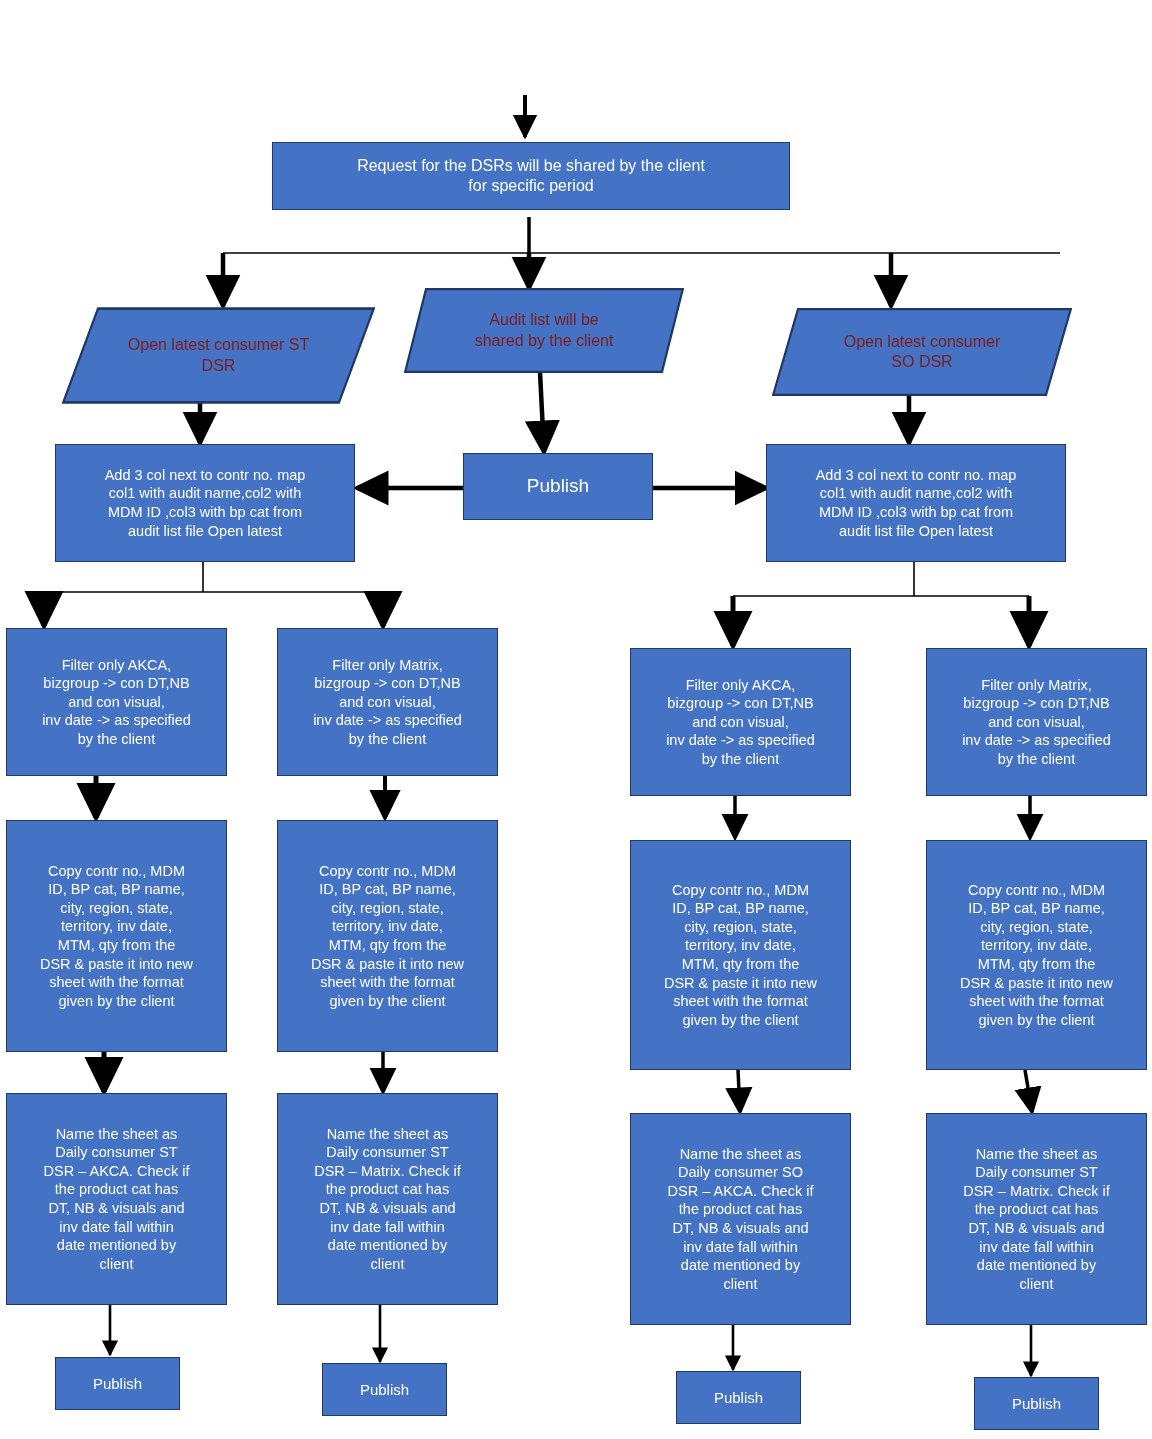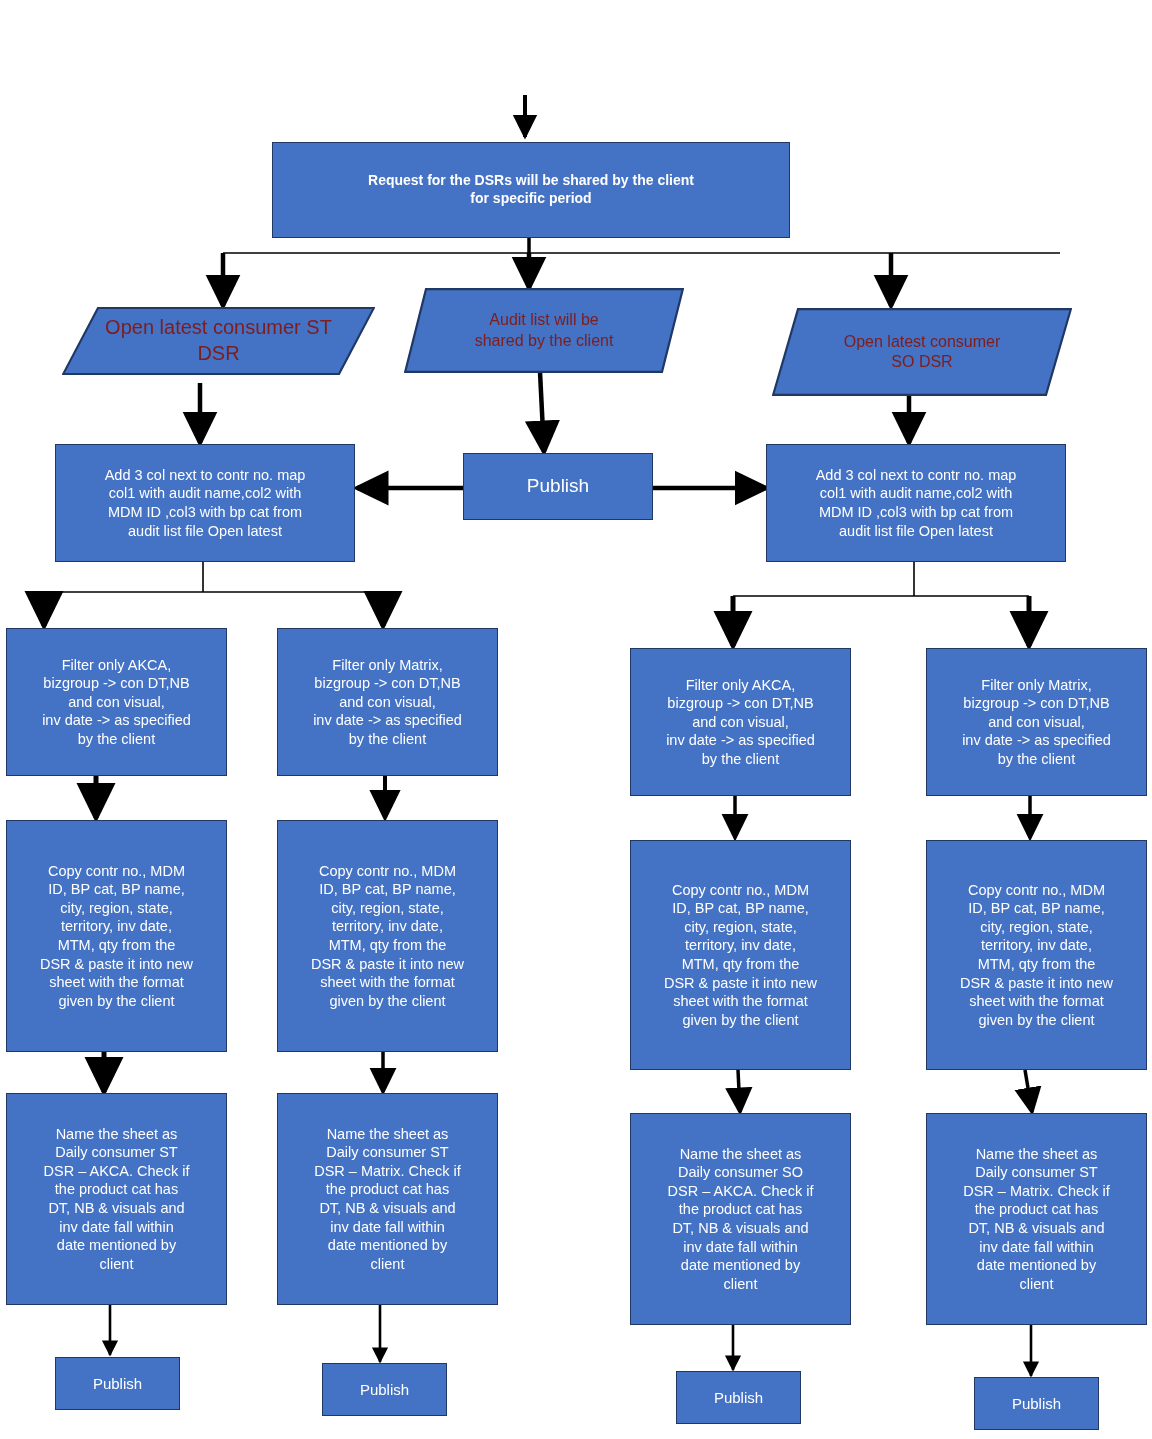--- a/index.html
+++ b/index.html
@@ -119,24 +119,24 @@
     <line x1="738" y1="1070" x2="740" y2="1112" stroke="#000000" stroke-width="3.5" marker-end="url(#ahs)"></line>
     <line x1="1025" y1="1070" x2="1032" y2="1112" stroke="#000000" stroke-width="3.5" marker-end="url(#ahs)"></line>
 
     <line x1="110" y1="1305" x2="110" y2="1355" stroke="#000000" stroke-width="2.6" marker-end="url(#ah)"></line>
     <line x1="380" y1="1305" x2="380" y2="1362" stroke="#000000" stroke-width="2.6" marker-end="url(#ah)"></line>
     <line x1="733" y1="1325" x2="733" y2="1370" stroke="#000000" stroke-width="2.6" marker-end="url(#ah)"></line>
     <line x1="1031" y1="1325" x2="1031" y2="1376" stroke="#000000" stroke-width="2.6" marker-end="url(#ah)"></line>
   </svg>
 
 
-  <div class="node" style="left:272px; top:142px; width:518px; height:96px; font-size:14px;font-weight:bold;">Request for the DSRs will be shared by the client
+  <div class="node" style="left:272px; top:142px; width:518px; height:68px; font-size:16px;">Request for the DSRs will be shared by the client
 for specific period</div>
 
-  <div class="node parallelogram" style="left:62px; top:307px; width:313px; height:68px; font-size:20px;">
+  <div class="node parallelogram" style="left:62px; top:307px; width:313px; height:97px; font-size:16px;">
     <svg class="para-shape" viewBox="0 0 313 77" preserveAspectRatio="none">
       <polygon points="36,1.2 311.8,1.2 277,75.8 1.2,75.8" fill="#4472C4" stroke="#1F3864" stroke-width="2.2"></polygon>
     </svg>
     <div class="para-label">Open latest consumer ST
 DSR</div>
   </div>
 
   <div class="node parallelogram" style="left:404px; top:288px; width:280px; height:85px; font-size:16px;">
     <svg class="para-shape" viewBox="0 0 280 85" preserveAspectRatio="none">
       <polygon points="22,1.2 278.8,1.2 258,83.8 1.2,83.8" fill="#4472C4" stroke="#1F3864" stroke-width="2.2"></polygon>

